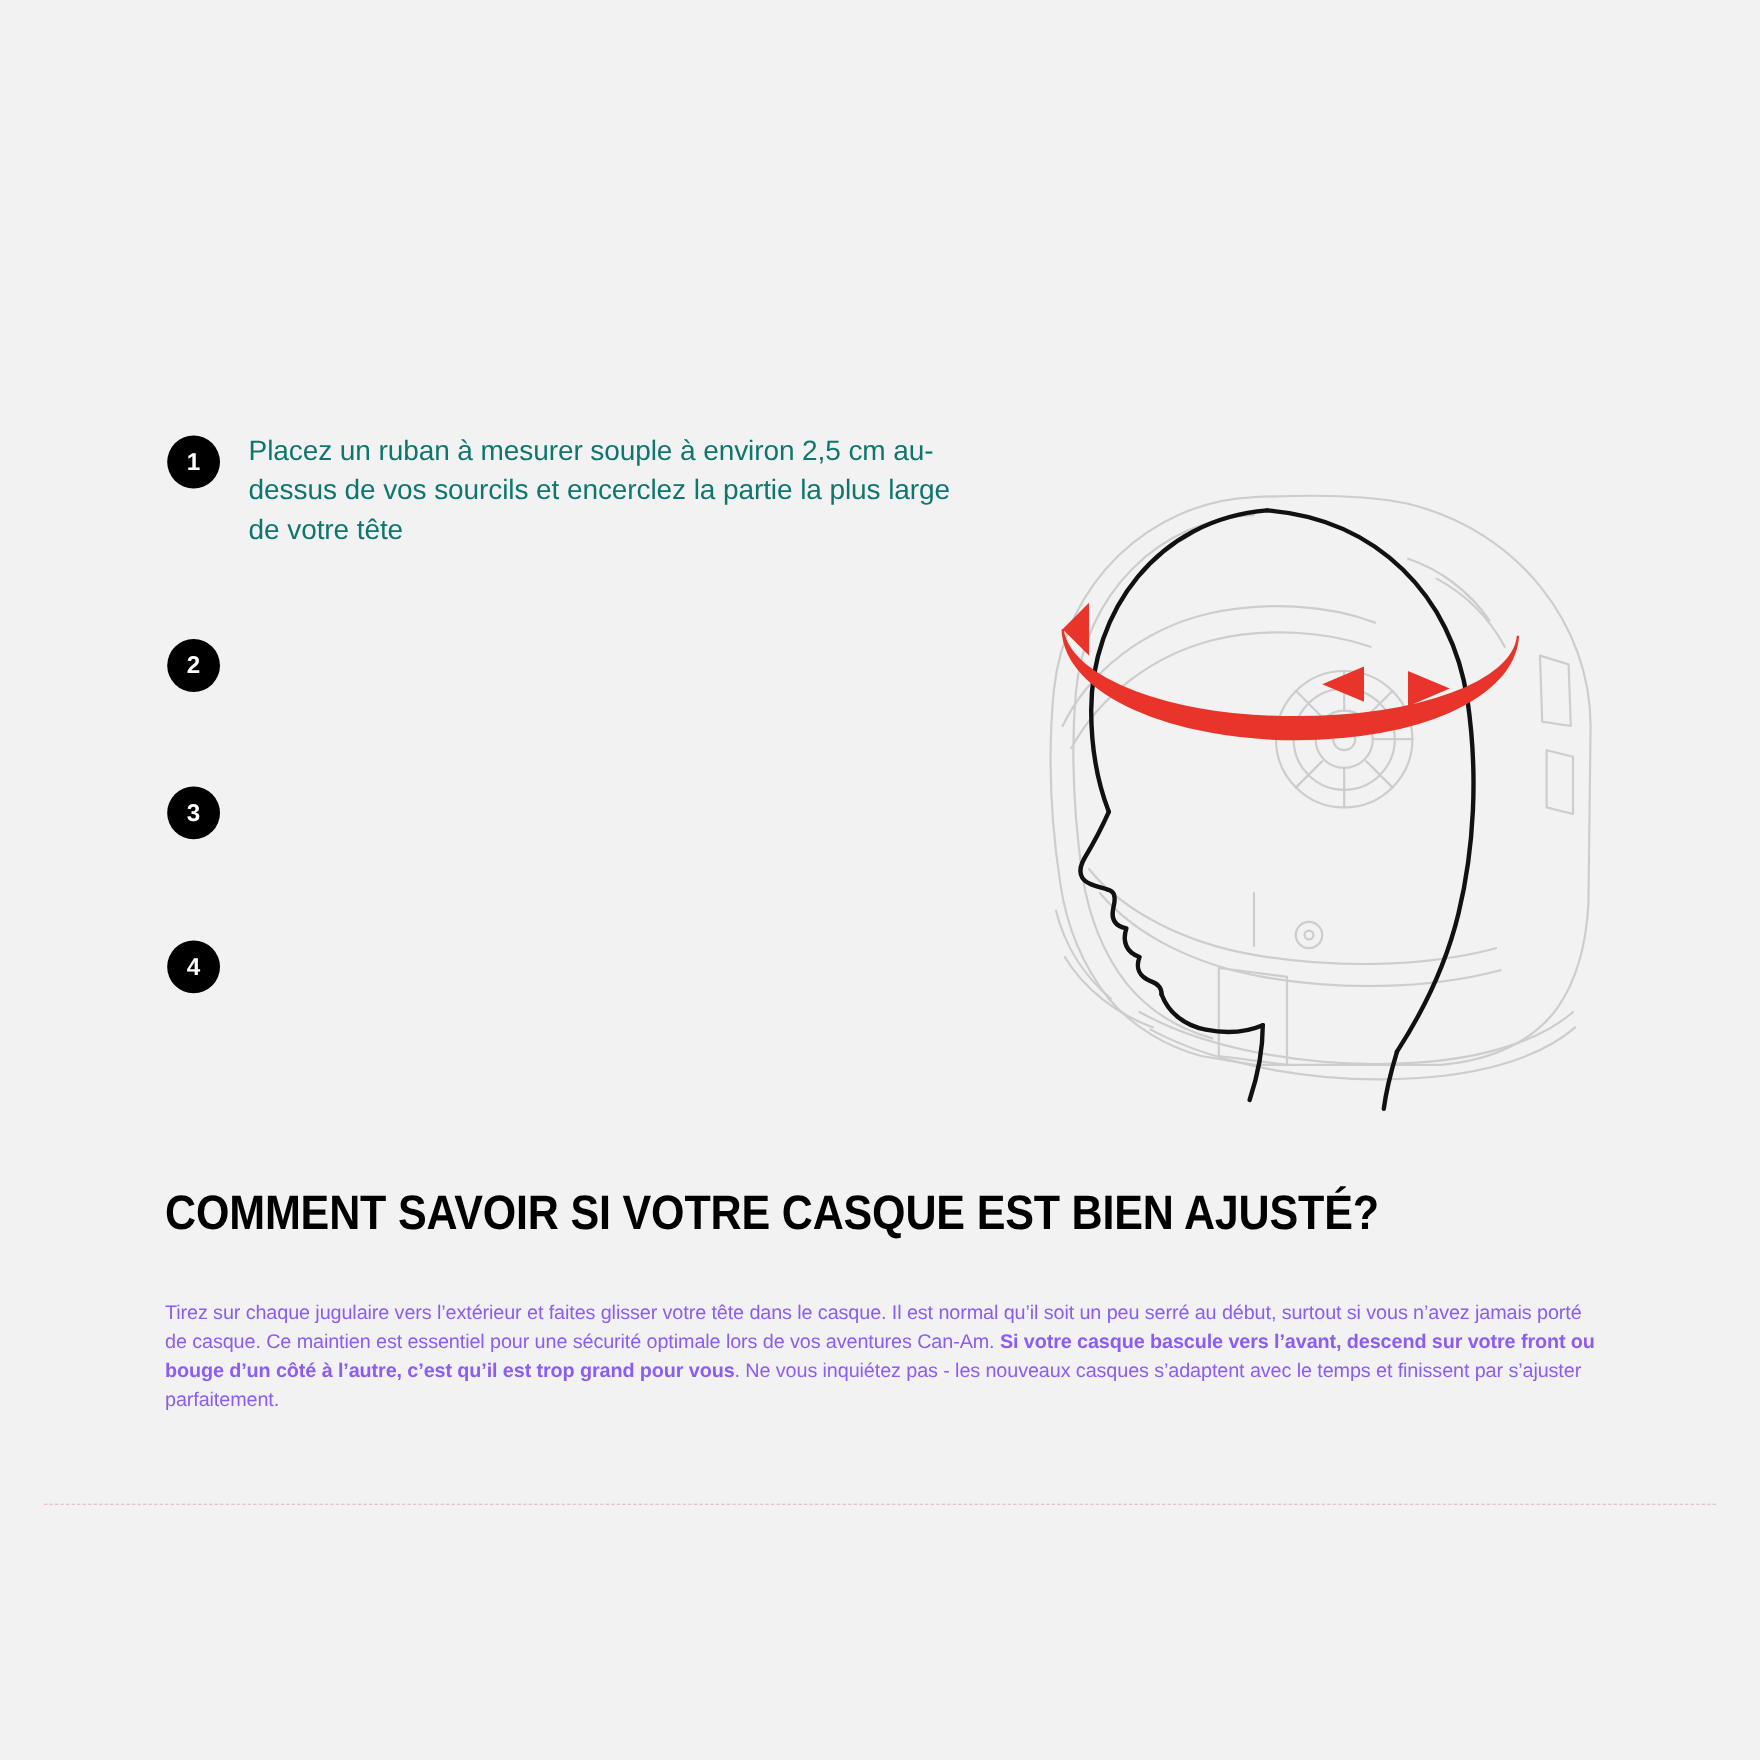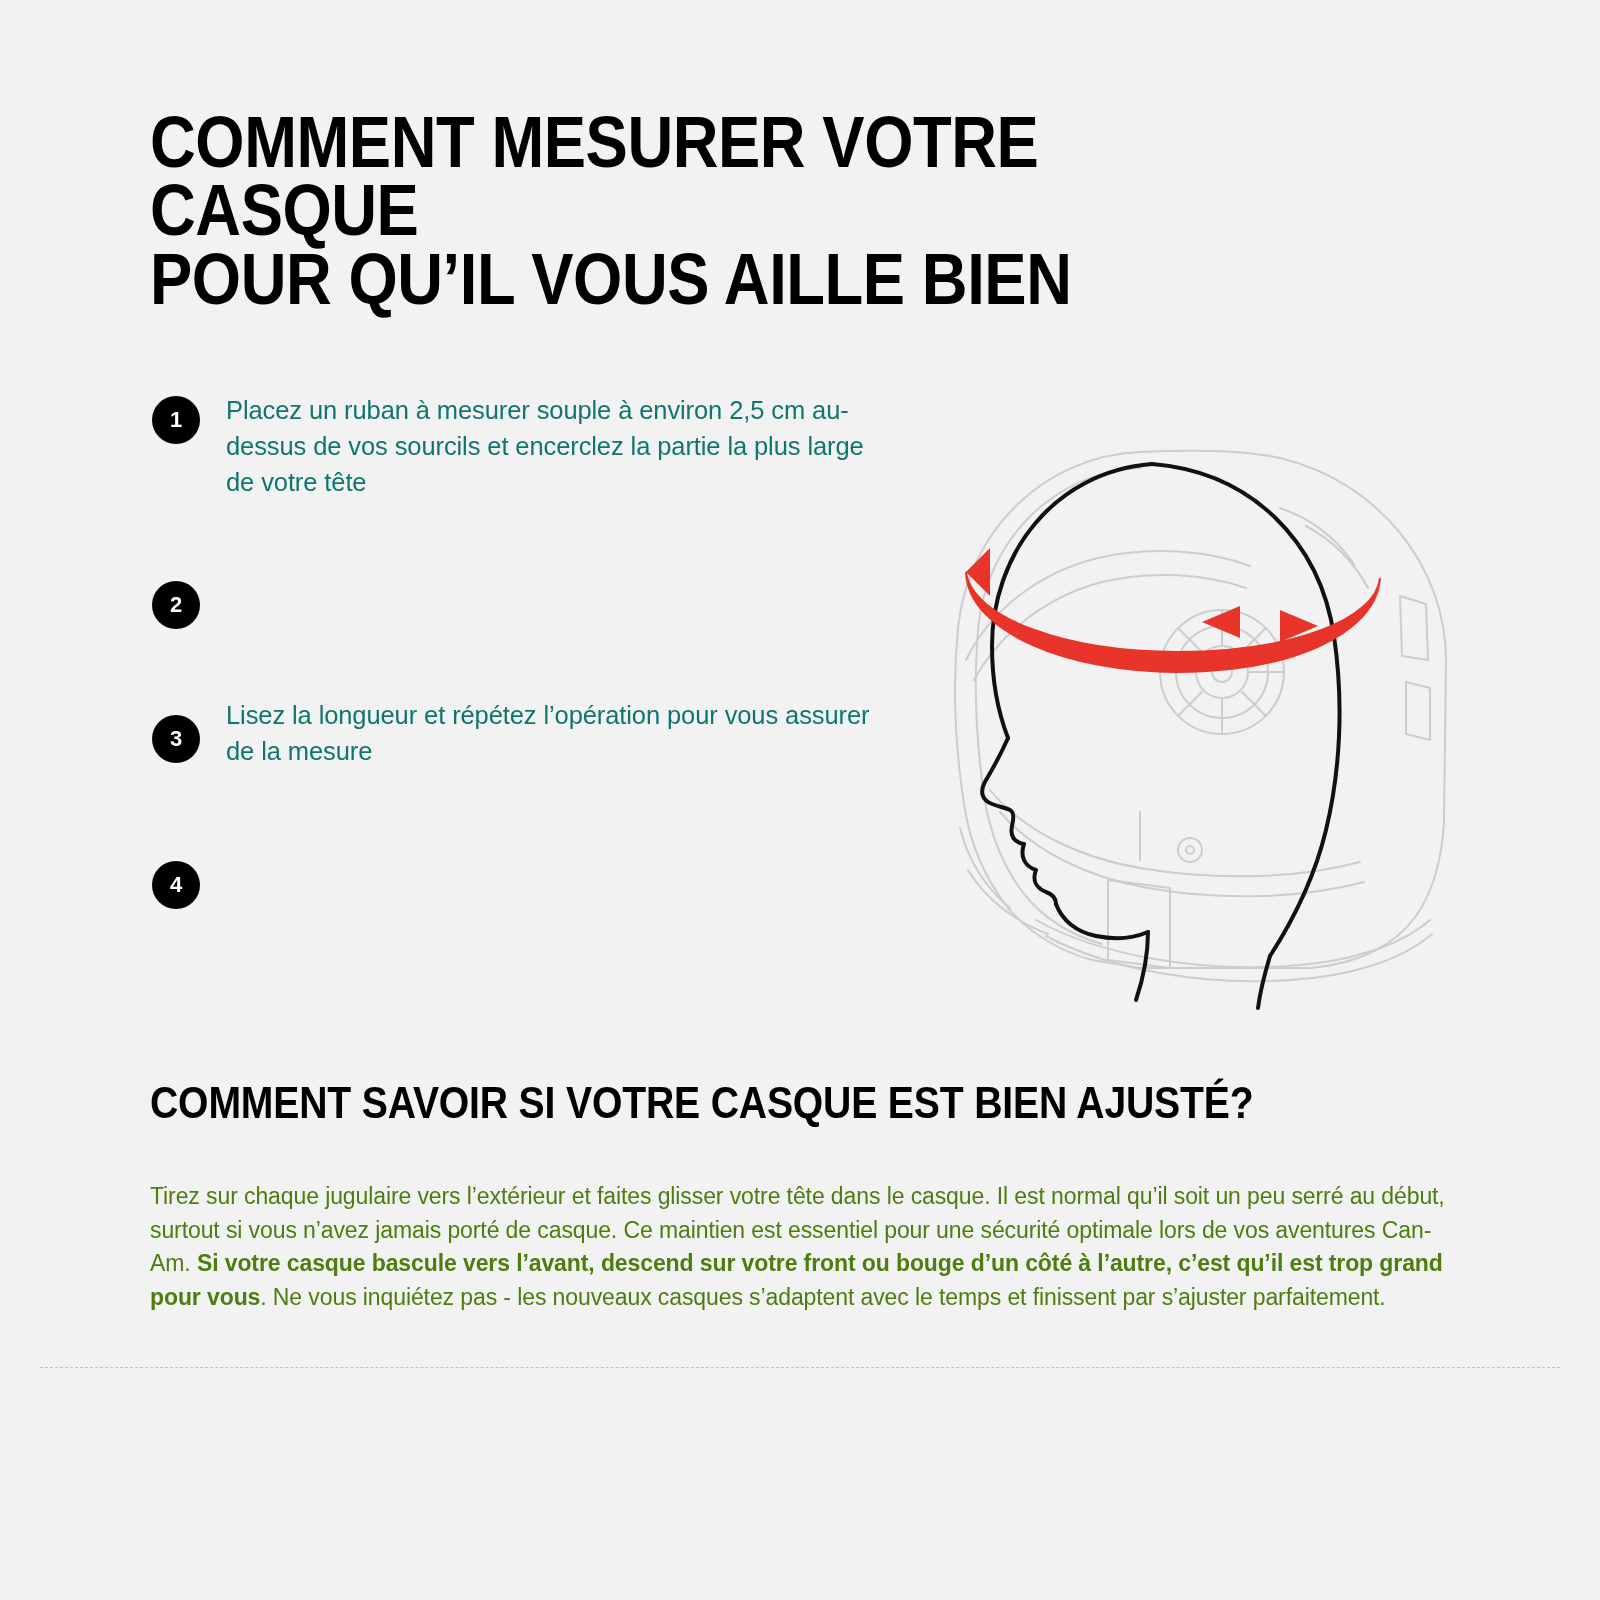--- a/index.html
+++ b/index.html
@@ -112,63 +112,56 @@
     text-transform: uppercase;
     transform: scaleX(0.89);
     transform-origin: left top;
     color: #000000;
   }
   .section2-body {
     position: absolute;
     left: 150px;
     top: 1180px;
     width: 1300px;
-    font-size: 23px;
+    font-size: 18px;
     line-height: 1.46;
-    color: #4d7c0f;
+    color: #8b5cf6;
     letter-spacing: -0.1px;
   }
   .section2-body b { font-weight: bold; }
 
   
   .guide {
     position: absolute;
     left: 40px;
     width: 1520px;
     border-top: 1px dashed rgba(200, 60, 60, 0.35);
     height: 0;
   }
   .guide.g1 { top: 1367px; }
 </style>
 </head>
 <body>
 
 <div class="page">
 
-  <div class="title-block">
-    <h1 class="main-title">
-      <span class="line1">COMMENT MESURER VOTRE CASQUE</span>
-      <span class="line2">POUR QU’IL VOUS AILLE BIEN</span>
-    </h1>
-  </div>
 
   <div class="steps">
 
     <div class="step s1">
       <div class="step-bullet">1</div>
       <div class="step-text">Placez un ruban à mesurer souple à environ 2,5 cm au-dessus de vos sourcils et encerclez la partie la plus large de votre tête</div>
     </div>
 
     <div class="step s2">
       <div class="step-bullet">2</div>
     </div>
 
     <div class="step s3">
       <div class="step-bullet">3</div>
-      <div class="step-text">Lisez la longueur et répétez l’opération pour vous assurer de la mesure</div>
     </div>
 
     <div class="step s4">
       <div class="step-bullet">4</div>
     </div>
 
   </div>
 
   <div class="illustration">
     <svg width="660" height="660" viewBox="0 0 660 660" xmlns="http://www.w3.org/2000/svg">

